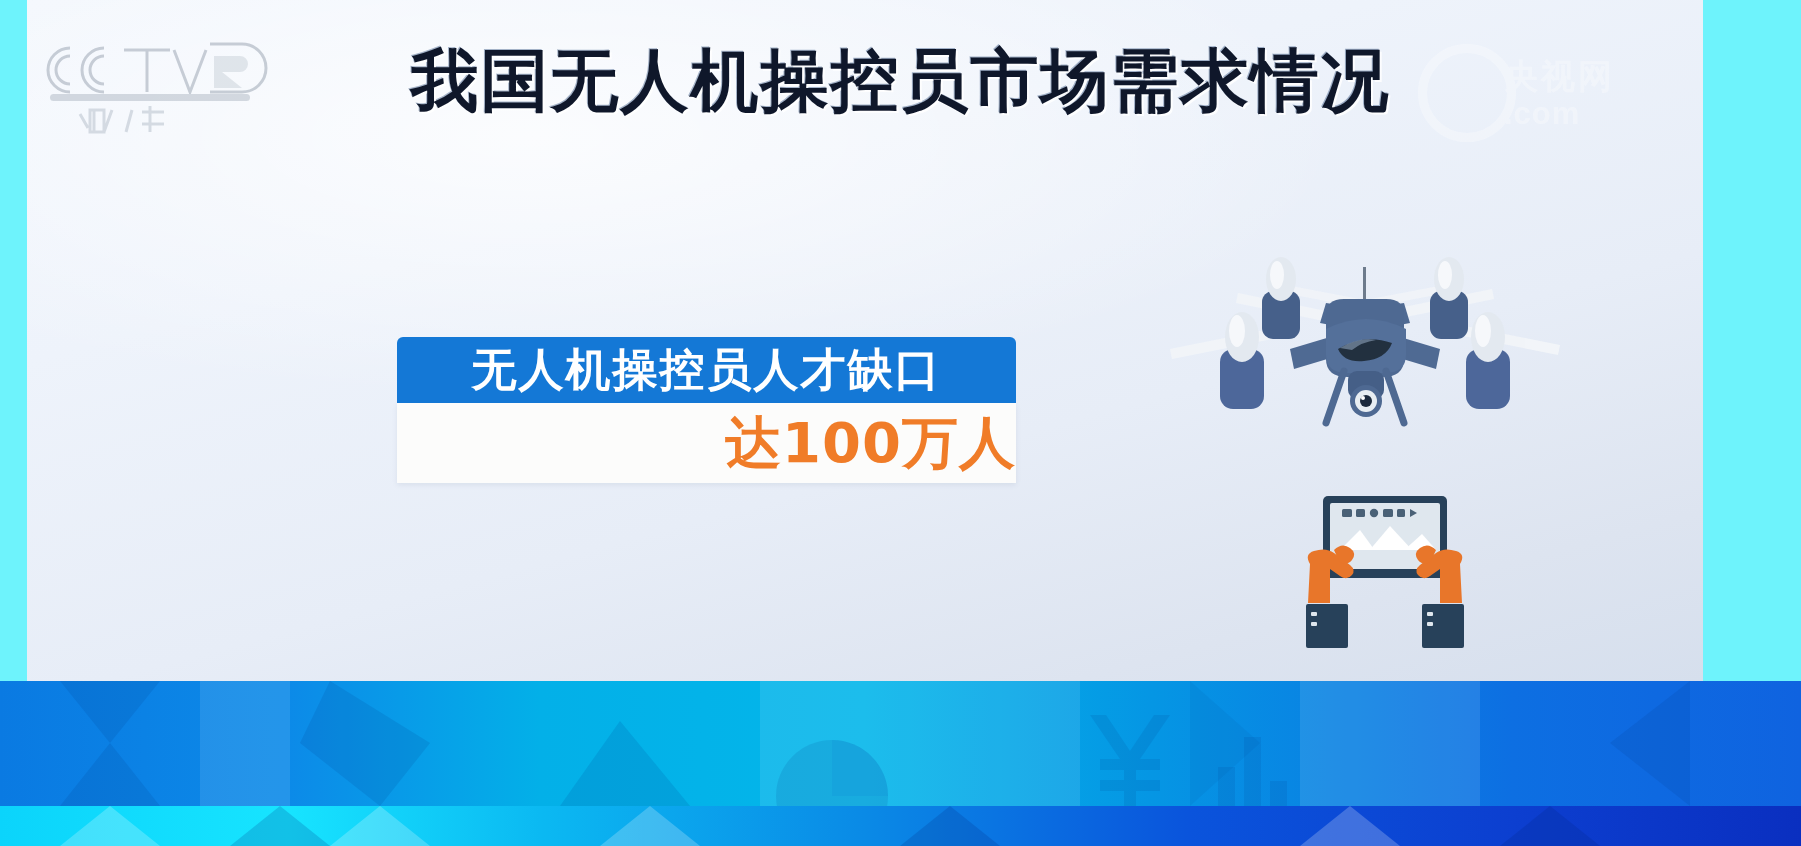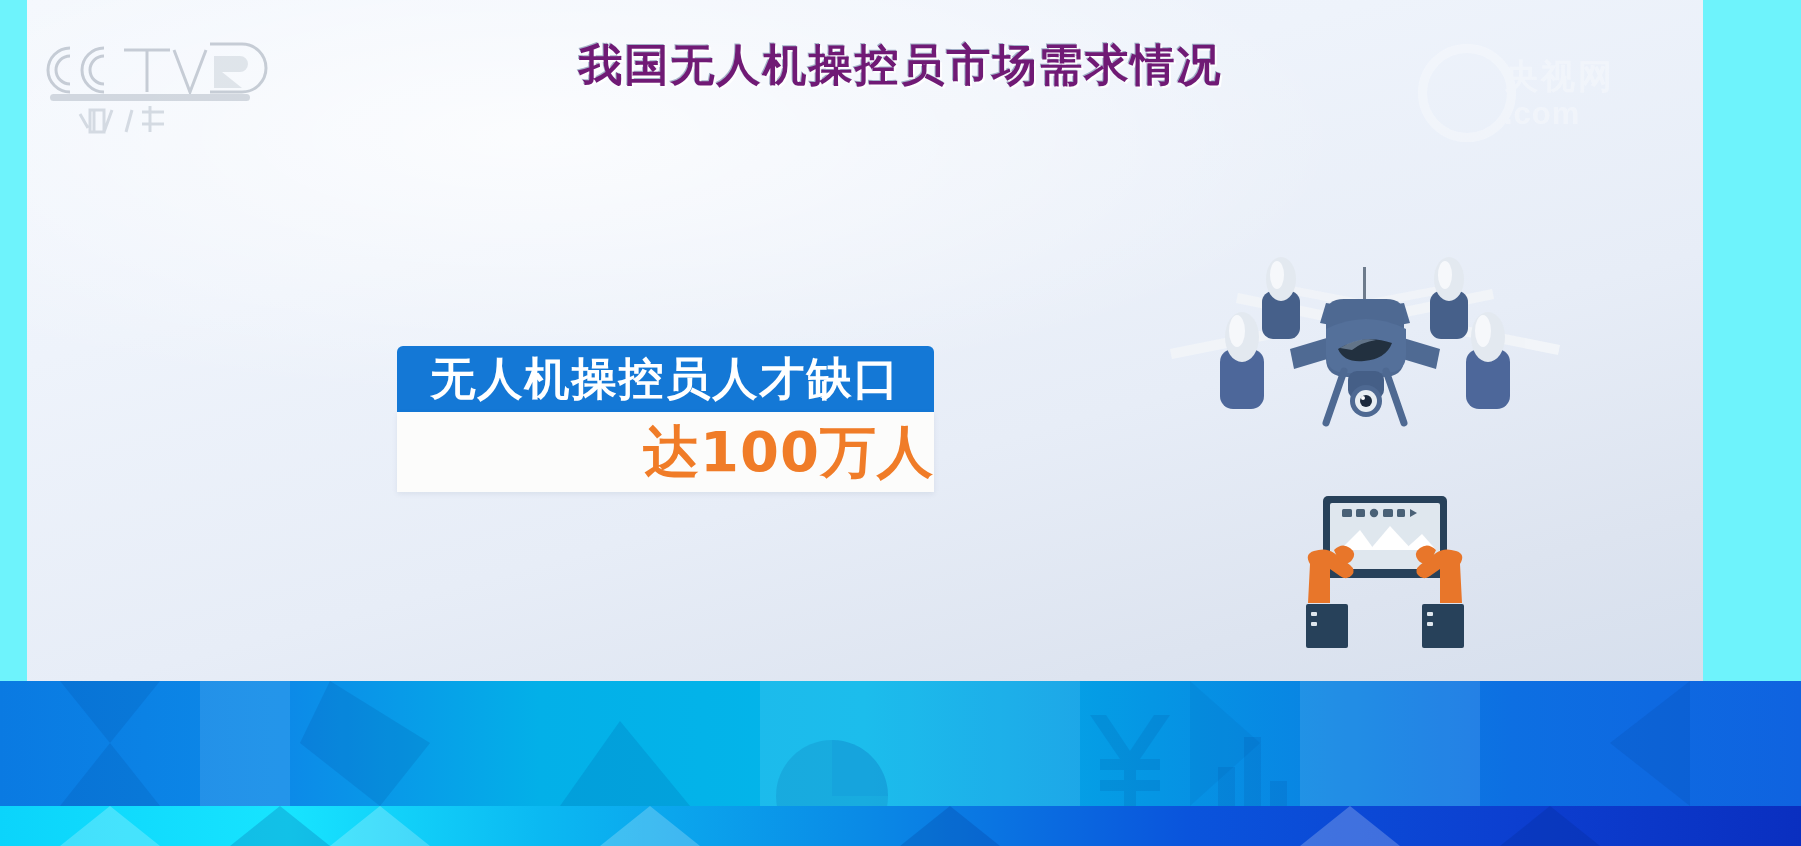--- a/index.html
+++ b/index.html
@@ -15,36 +15,36 @@
     background:linear-gradient(165deg,#f3f7fd 0%,#eef3fb 32%,#e7edf7 62%,#dde4f0 85%,#d6dfed 100%);}
   .backdrop:after{content:"";position:absolute;inset:0;
     background:radial-gradient(ellipse 70% 55% at 30% 20%, rgba(255,255,255,.75) 0%, rgba(255,255,255,0) 70%);}
 
   
   .logo{position:absolute;left:32px;top:30px;width:250px;height:110px;opacity:.55;}
   .logo svg{display:block;}
 
   
   .headline{position:absolute;left:0;top:36px;width:1801px;text-align:center;
-    font-size:44px;font-weight:bold;letter-spacing:2px;color:#701a75;
+    font-size:68px;font-weight:bold;letter-spacing:2px;color:#0f172a;
     font-family:"DejaVu Sans","Liberation Sans",sans-serif;
     text-shadow:2px 2px 0 rgba(255,255,255,.85), -1px -1px 0 rgba(10,45,100,.35);}
 
   
   .watermark{position:absolute;left:1400px;top:38px;width:290px;height:100px;opacity:.30;
     pointer-events:none;}
   .wm-ring{position:absolute;left:18px;top:6px;width:80px;height:80px;border-radius:50%;
     border:9px solid #ffffff;}
   .wm-cn{position:absolute;left:104px;top:16px;font-size:34px;font-weight:bold;color:#fff;
     letter-spacing:3px;font-family:"DejaVu Sans","Liberation Sans",sans-serif;}
   .wm-com{position:absolute;left:104px;top:58px;font-size:31px;font-weight:bold;color:#fff;
     letter-spacing:1px;}
 
   
-  .callout{position:absolute;left:397px;top:337px;width:537px;margin-top:9px;}
+  .callout{position:absolute;left:397px;top:337px;width:619px;}
   .callout-head{background:#1478d6;border-radius:6px 6px 0 0;height:66px;line-height:66px;
     text-align:center;color:#ffffff;font-size:45px;font-weight:bold;letter-spacing:2px;
     font-family:"DejaVu Sans","Liberation Sans",sans-serif;
     box-shadow:0 2px 0 rgba(60,170,235,.55);}
   .callout-body{background:#fcfcfb;height:80px;line-height:80px;text-align:right;
     color:#f07c28;font-size:56px;font-weight:bold;letter-spacing:1px;
     font-family:"DejaVu Sans","Liberation Sans",sans-serif;
     box-shadow:0 2px 5px rgba(80,100,130,.10);}
 
   

